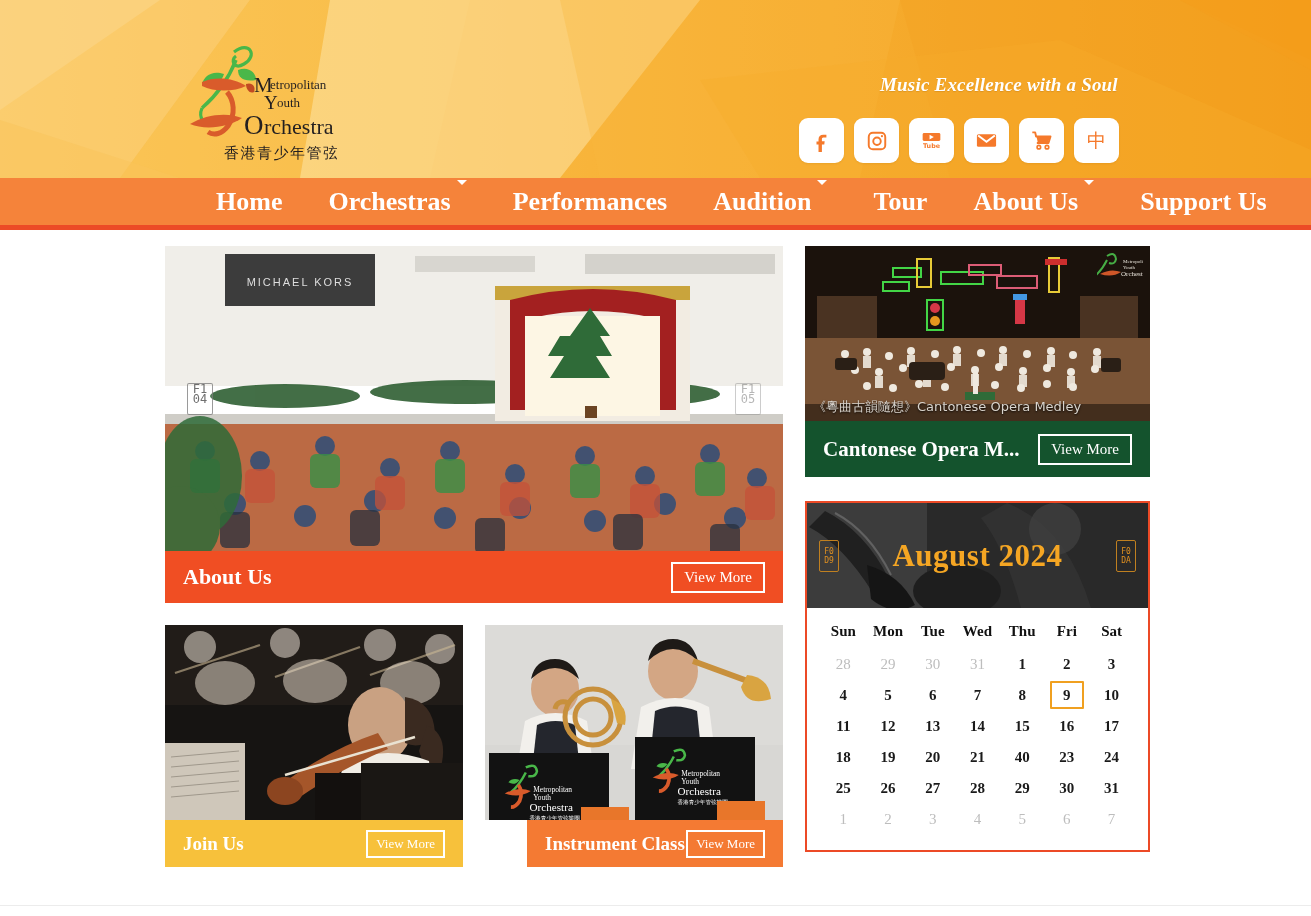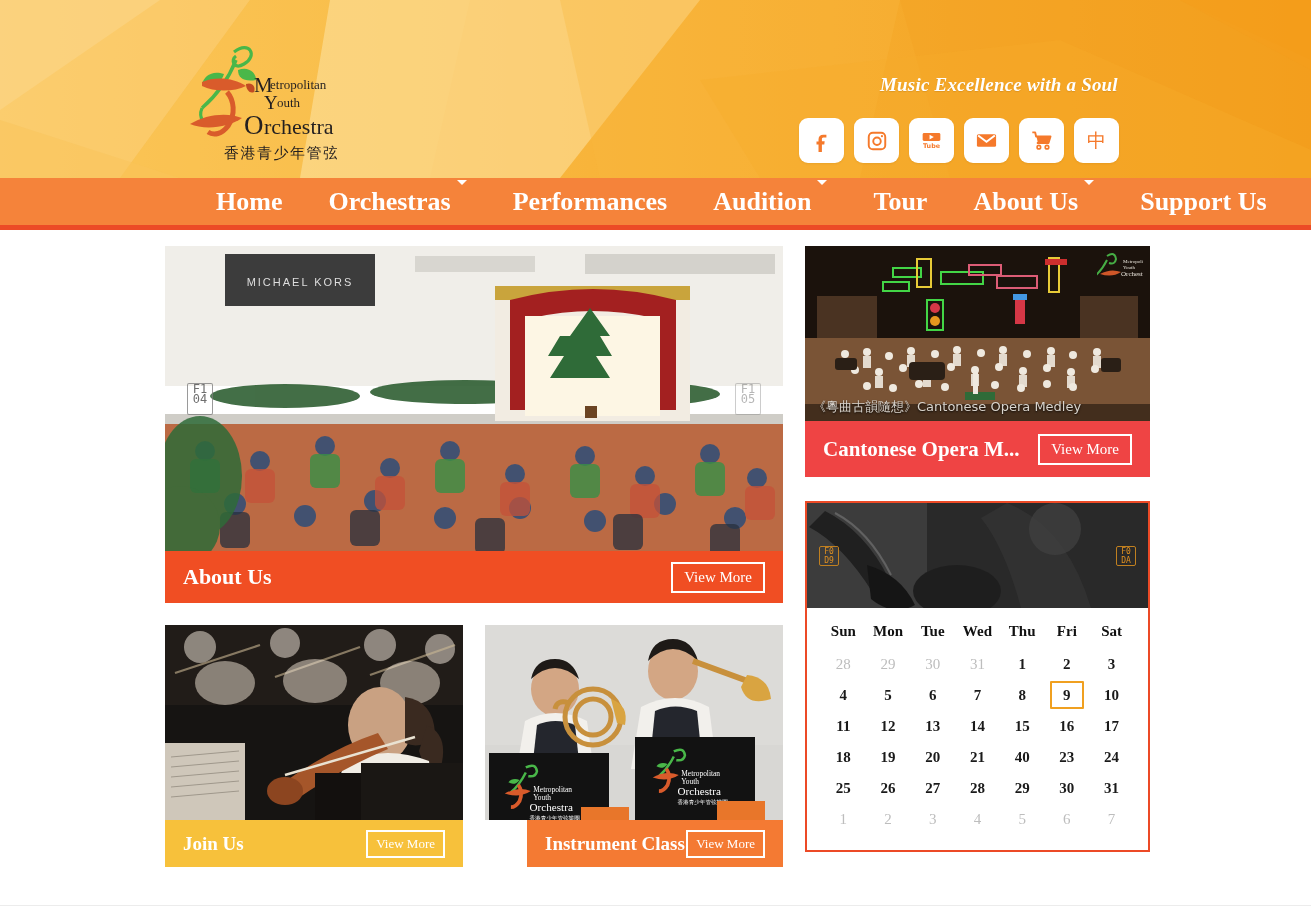--- a/index.html
+++ b/index.html
@@ -163,41 +163,41 @@
   .video-card { width: 345px; }
   .video-img { position: relative; width: 345px; height: 175px; overflow: hidden; background:#120d08; }
   .video-caption {
     position: absolute; left: 8px; bottom: 5px;
     color: #d9d4cd; font-size: 13px;
     font-family: "DejaVu Sans", sans-serif;
     text-shadow: 0 1px 2px rgba(0,0,0,.8);
     white-space: nowrap;
   }
   .video-watermark { position: absolute; right: 7px; top: 6px; opacity: .95; }
-  .cap-bar-video { height: 56px; background: #ef4444; }
+  .cap-bar-video { height: 56px; background: #14532d; }
   .cap-title-video {
     color: #ffffff; font-size: 21px; font-weight: bold;
     max-width: 205px; overflow: hidden; white-space: nowrap;
   }
 
   
   .cal-card { width: 345px; margin-top: 24px; border: 2px solid #EC4A26; background:#fff; }
   .cal-head {
     position: relative; height: 105px; overflow: hidden;
     background: #2a2a2a;
     display: flex; align-items: center; justify-content: center;
   }
   .cal-month {
     position: relative; z-index: 3;
     color: #F5A623; font-size: 31px; font-weight: bold;
     letter-spacing: .5px;
   }
   .cal-nav {
     position: absolute; z-index: 3; top: 50%; transform: translateY(-50%);
-    width: 20px; height: 20px;
+    width: 20px; height: 32px;
     border: 1px solid #c08020; border-radius: 2px;
     display: flex; flex-direction: column; align-items: center; justify-content: center;
     font-family: "DejaVu Sans Mono", monospace;
     font-size: 8px; line-height: 9px; color: #E09020;
     cursor: pointer;
   }
   .cal-nav.prev { left: 12px; }
   .cal-nav.next { right: 12px; }
 
   .cal-body { padding: 12px 14px 16px; background: #ffffff; }
@@ -649,20 +649,21 @@
             <path d="M60 62 q34 10 48 40 -22 12 -44 -6z" fill="#1f1f1f"></path>
             <ellipse cx="150" cy="88" rx="44" ry="26" fill="#2c2c2c"></ellipse>
             <path d="M200 0 q60 24 84 105 h-70 q-16 -60 -40 -90z" fill="#474747"></path>
             <circle cx="248" cy="26" r="26" fill="#5e5e5e" opacity=".7"></circle>
             <rect x="0" y="0" width="341" height="105" fill="#000" opacity=".30"></rect>
           </svg>
           <div class="cal-nav prev">
             <span style="white-space:pre;text-align:center">F0
 D9</span>
           </div>
+          <div class="cal-month">August 2024</div>
           <div class="cal-nav next">
             <span style="white-space:pre;text-align:center">F0
 DA</span>
           </div>
         </div>
         <div class="cal-body">
           <table class="cal">
             <thead>
               <tr>
                 <th>Sun</th>

